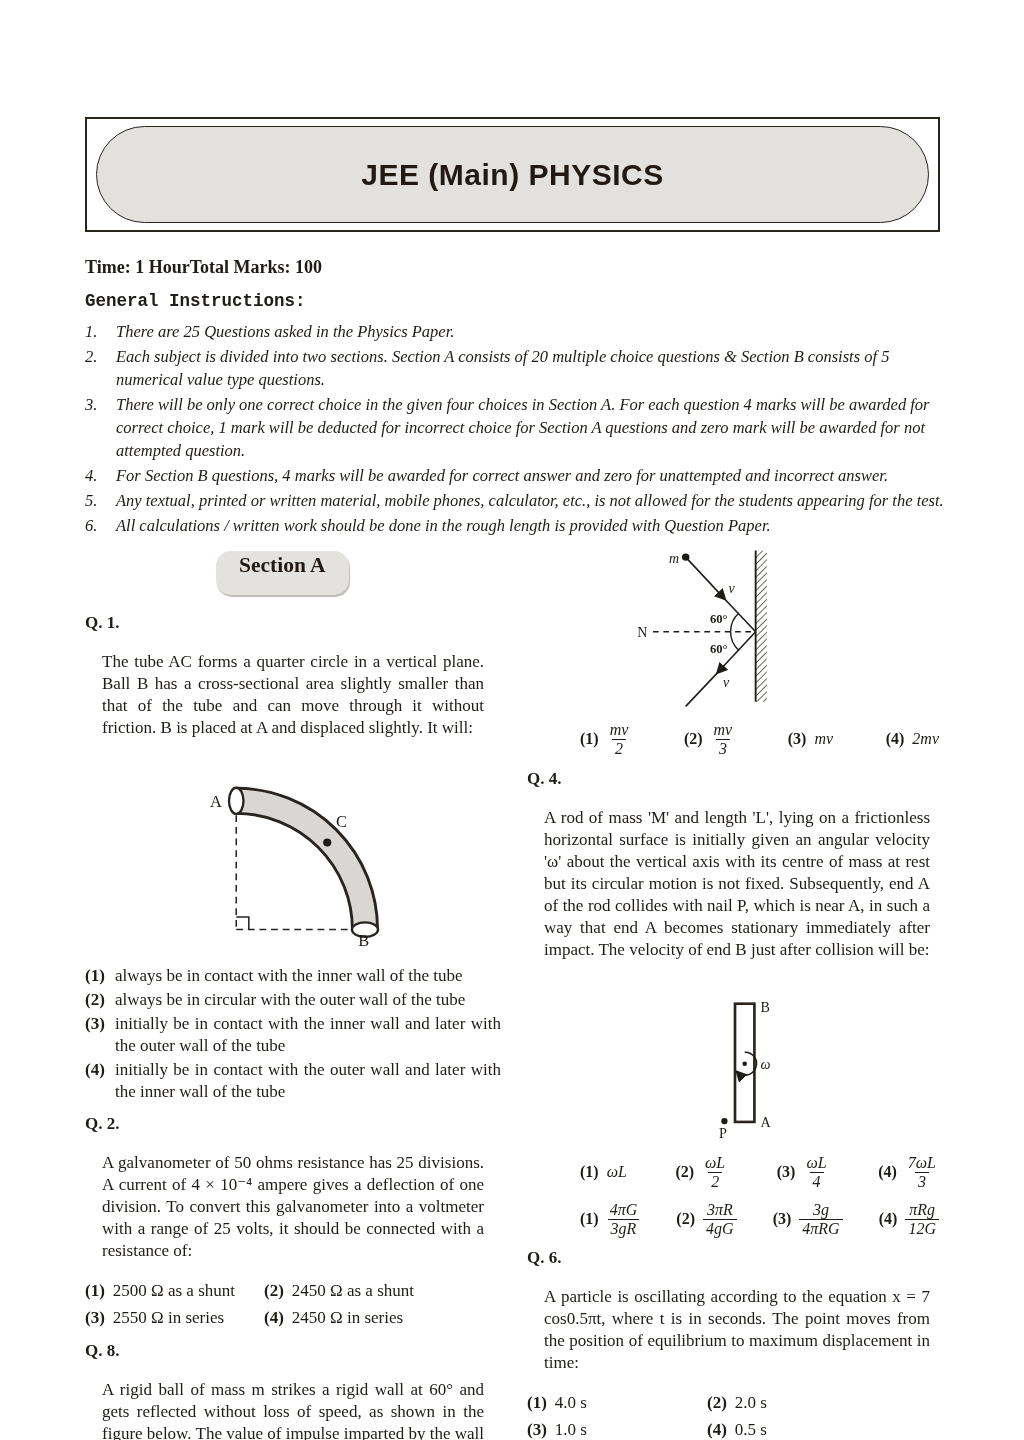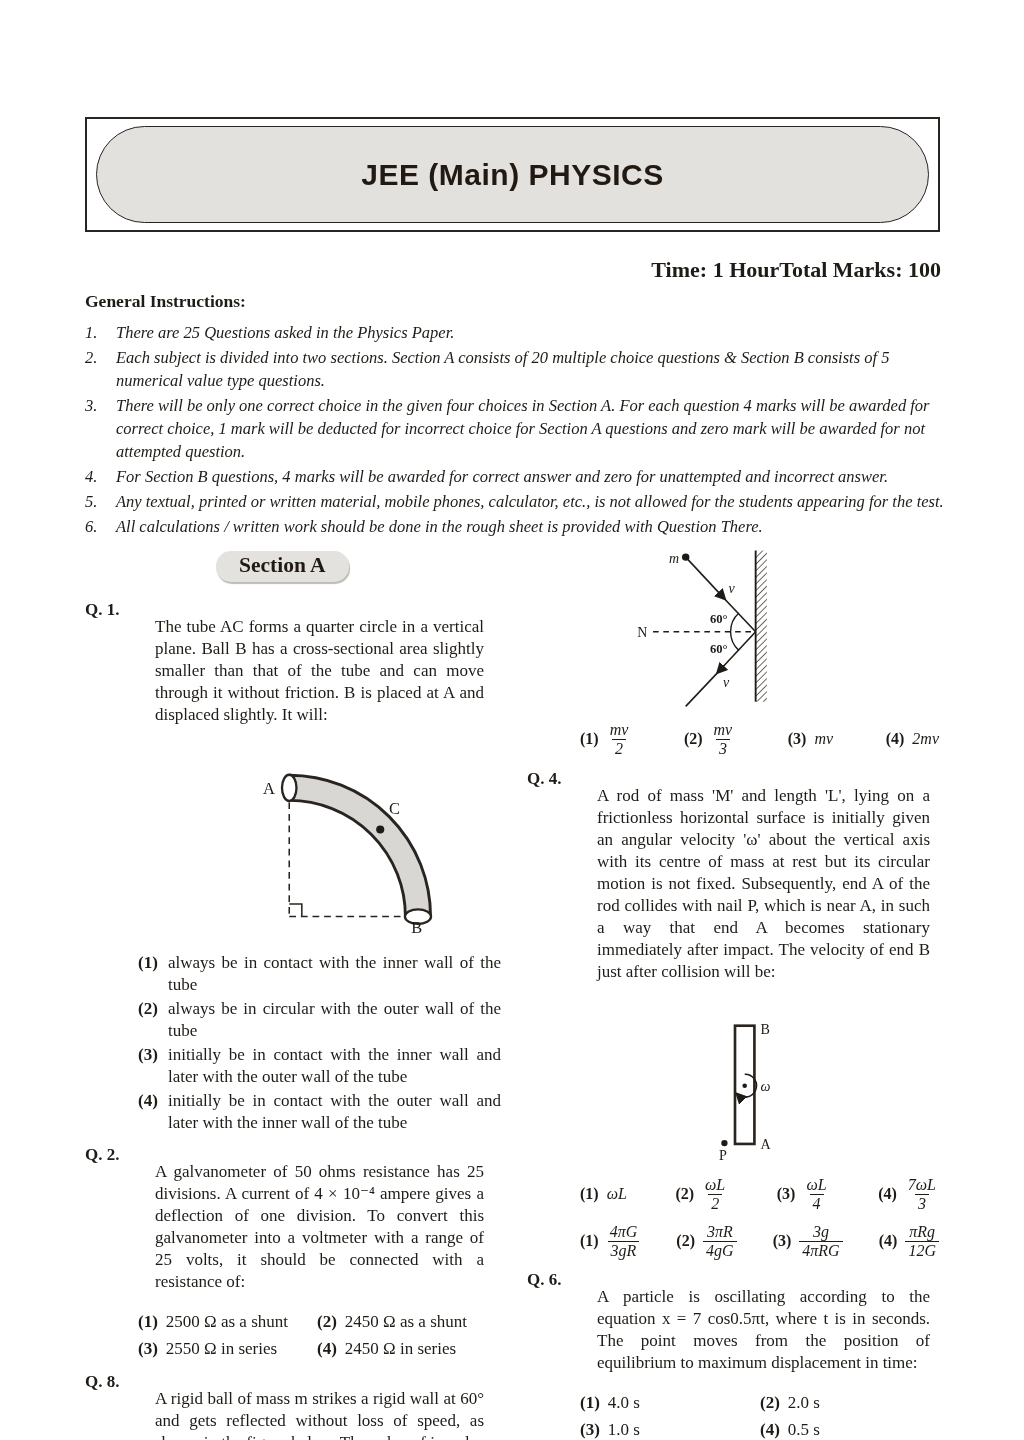--- a/index.html
+++ b/index.html
@@ -18,42 +18,42 @@
     display:flex;flex-direction:column;justify-content:center;align-items:center;gap:1px;
     box-sizing:border-box;
   }
   .title-line{
     font-family:"Liberation Sans","DejaVu Sans",sans-serif;font-weight:700;
     font-size:30px;line-height:37px;color:#221a12;letter-spacing:.5px;
   }
   
   .meta-row{
     position:absolute;left:85px;top:257px;width:856px;
-    display:flex;justify-content:flex-end;
-    font-weight:700;font-size:22px;
+    display:flex;justify-content:flex-start;
+    font-weight:700;font-size:18px;
   }
   
   .instructions{position:absolute;left:85px;top:291px;width:862px;}
-  .instr-heading{font-weight:700;font-size:17.5px;margin-bottom:9px;}
+  .instr-heading{font-weight:700;font-size:17.5px;margin-bottom:9px;font-family:Liberation Mono, monospace;}
   .instr-item{display:flex;font-style:italic;font-size:16.5px;line-height:23px;margin-bottom:2px;}
   .instr-num{width:31px;flex:none;}
   .instr-text{flex:1;}
   
   .columns{position:absolute;left:85px;top:545px;width:862px;display:flex;gap:26px;}
   .col-left{width:416px;flex:none;}
   .col-right{width:420px;flex:none;}
   
   .badge-wrap{margin:6px 0 17px 131px;}
   .section-badge{
     display:inline-block;background:#e3e2df;border-radius:15px;
-    padding:2px 23px 4px;font-weight:700;font-size:21.5px;color:#221a12;
+    padding:2px 23px 17px;font-weight:700;font-size:21.5px;color:#221a12;
     box-shadow:1px 2px 1px #bdbbb7;
   }
   
-  .question{display:flex;margin-bottom:10px;}
+  .question{display:flex;margin-bottom:10px;flex-direction:column;}
   .q-num{width:53px;flex:none;font-weight:700;font-size:17px;line-height:22px;}
   .q-body{flex:1;font-size:17px;line-height:22px;min-width:0;}
   .q-text{margin:17px;text-align:justify;}
   .options{margin-top:6px;}
   .opt{display:flex;line-height:22px;margin-top:2px;}
   .opt-num{width:30px;flex:none;font-weight:700;}
   .opt-text{flex:1;text-align:justify;}
   .opt-grid{display:grid;grid-template-columns:179px auto;row-gap:3px;margin-top:5px;}
   .opt-inline{display:flex;align-items:center;gap:8px;line-height:24px;}
   .opt-inline .opt-num{width:auto;}
@@ -106,21 +106,21 @@
     <div class="instr-item">
       <span class="instr-num">4.</span>
       <span class="instr-text">For Section B questions, 4 marks will be awarded for correct answer and zero for unattempted and incorrect answer.</span>
     </div>
     <div class="instr-item">
       <span class="instr-num">5.</span>
       <span class="instr-text">Any textual, printed or written material, mobile phones, calculator, etc., is not allowed for the students appearing for the test.</span>
     </div>
     <div class="instr-item">
       <span class="instr-num">6.</span>
-      <span class="instr-text">All calculations / written work should be done in the rough sheet is provided with Question There.</span>
+      <span class="instr-text">All calculations / written work should be done in the rough length is provided with Question Paper.</span>
     </div>
   </div>
 
   <div class="columns">
 
     <div class="col-left">
 
       <div class="badge-wrap">
         <span class="section-badge">Section A</span>
       </div>

